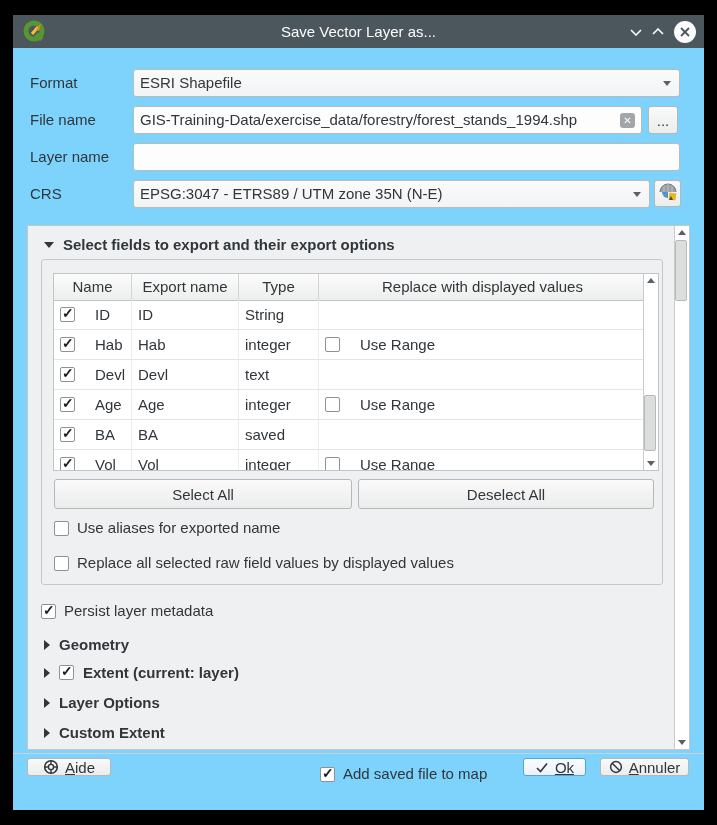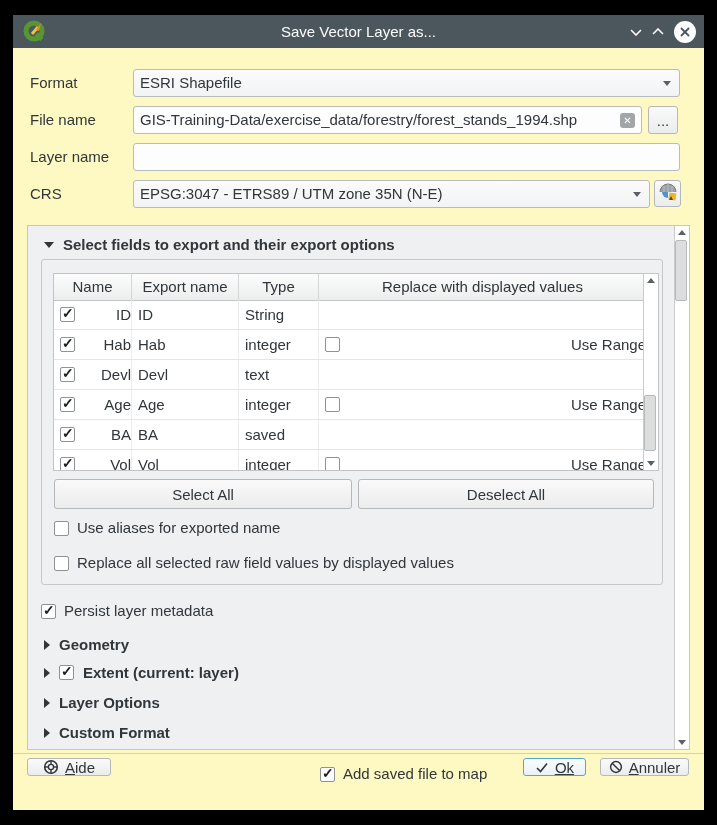--- a/index.html
+++ b/index.html
@@ -3,21 +3,21 @@
 <meta charset="utf-8">
 <style>
   html,body{margin:0;padding:0;}
   body{
     width:717px;height:825px;background:#000;position:relative;
     font-family:"Liberation Sans",sans-serif;color:#31363b;font-size:15px;
     -webkit-font-smoothing:antialiased;
   }
   #dialog{
     position:absolute;left:13px;top:15px;width:691px;height:795px;
-    background:#fef9c3;overflow:hidden;
+    background:#7dd3fc;overflow:hidden;
   }
   
   .titlebar{
     position:absolute;left:0;top:0;width:691px;height:33px;background:#4c565d;
     display:flex;align-items:center;
   }
   .titlebar .qgis{position:absolute;left:9px;top:4px;width:26px;height:26px;}
   .titlebar .title{
     position:absolute;left:0;right:0;text-align:center;color:#fcfcfc;font-size:15px;
   }
@@ -73,21 +73,21 @@
     border:1px solid #c5c8c9;border-radius:3px;box-sizing:border-box;background:#eff0f1;
   }
   
   .ftable{
     position:absolute;left:11px;top:13px;width:606px;height:198px;
     border:1px solid #c2c5c6;box-sizing:border-box;background:#fff;overflow:hidden;
   }
   .thead{position:absolute;left:0;top:0;right:14px;height:26px;background:linear-gradient(#fcfcfc,#eceded);border-bottom:1px solid #c2c5c6;}
   .th{position:absolute;top:0;height:26px;line-height:26px;text-align:center;border-right:1px solid #d4d5d6;box-sizing:border-box;overflow:hidden;}
   .trow{position:absolute;left:0;right:14px;height:30px;border-bottom:1px solid #e4e5e6;box-sizing:border-box;}
-  .td{position:absolute;top:0;height:29px;display:flex;align-items:center;padding-left:6px;border-right:1px solid #ececed;box-sizing:border-box;overflow:hidden;gap:9px;justify-content:space-between;}
+  .td{position:absolute;top:0;height:29px;display:flex;align-items:center;padding-left:6px;border-right:1px solid #ececed;box-sizing:border-box;overflow:hidden;gap:20px;}
   .c0{left:0;width:78px;}
   .c1{left:78px;width:107px;}
   .c2{left:185px;width:80px;}
   .c3{left:265px;width:327px;border-right:none;}
   .th.c3{width:327px;}
   .tbl-scroll{position:absolute;top:0;right:0;bottom:0;width:14px;background:#fff;border-left:1px solid #c9cbcc;}
   
   .cb{
     width:15px;height:15px;border:1px solid #8e9293;border-radius:2px;background:#fff;
     display:inline-block;position:relative;flex:none;box-sizing:border-box;
@@ -318,21 +318,21 @@
       <span class="bold">Extent (current: layer)</span>
     </div>
 
     <div class="collapse-hdr" style="left:16px;top:468px">
       <span class="tri-closed"></span>
       <span class="bold">Layer Options</span>
     </div>
 
     <div class="collapse-hdr" style="left:16px;top:498px">
       <span class="tri-closed"></span>
-      <span class="bold">Custom Format</span>
+      <span class="bold">Custom Extent</span>
     </div>
 
     <div class="vscroll">
       <span class="sb-arrow" style="top:0">
           <span class="tri-up"></span>
         </span>
       <div class="sb-thumb" style="top:14px;height:61px"></div>
       <span class="sb-arrow" style="bottom:0">
           <span class="tri-down"></span>
         </span>

